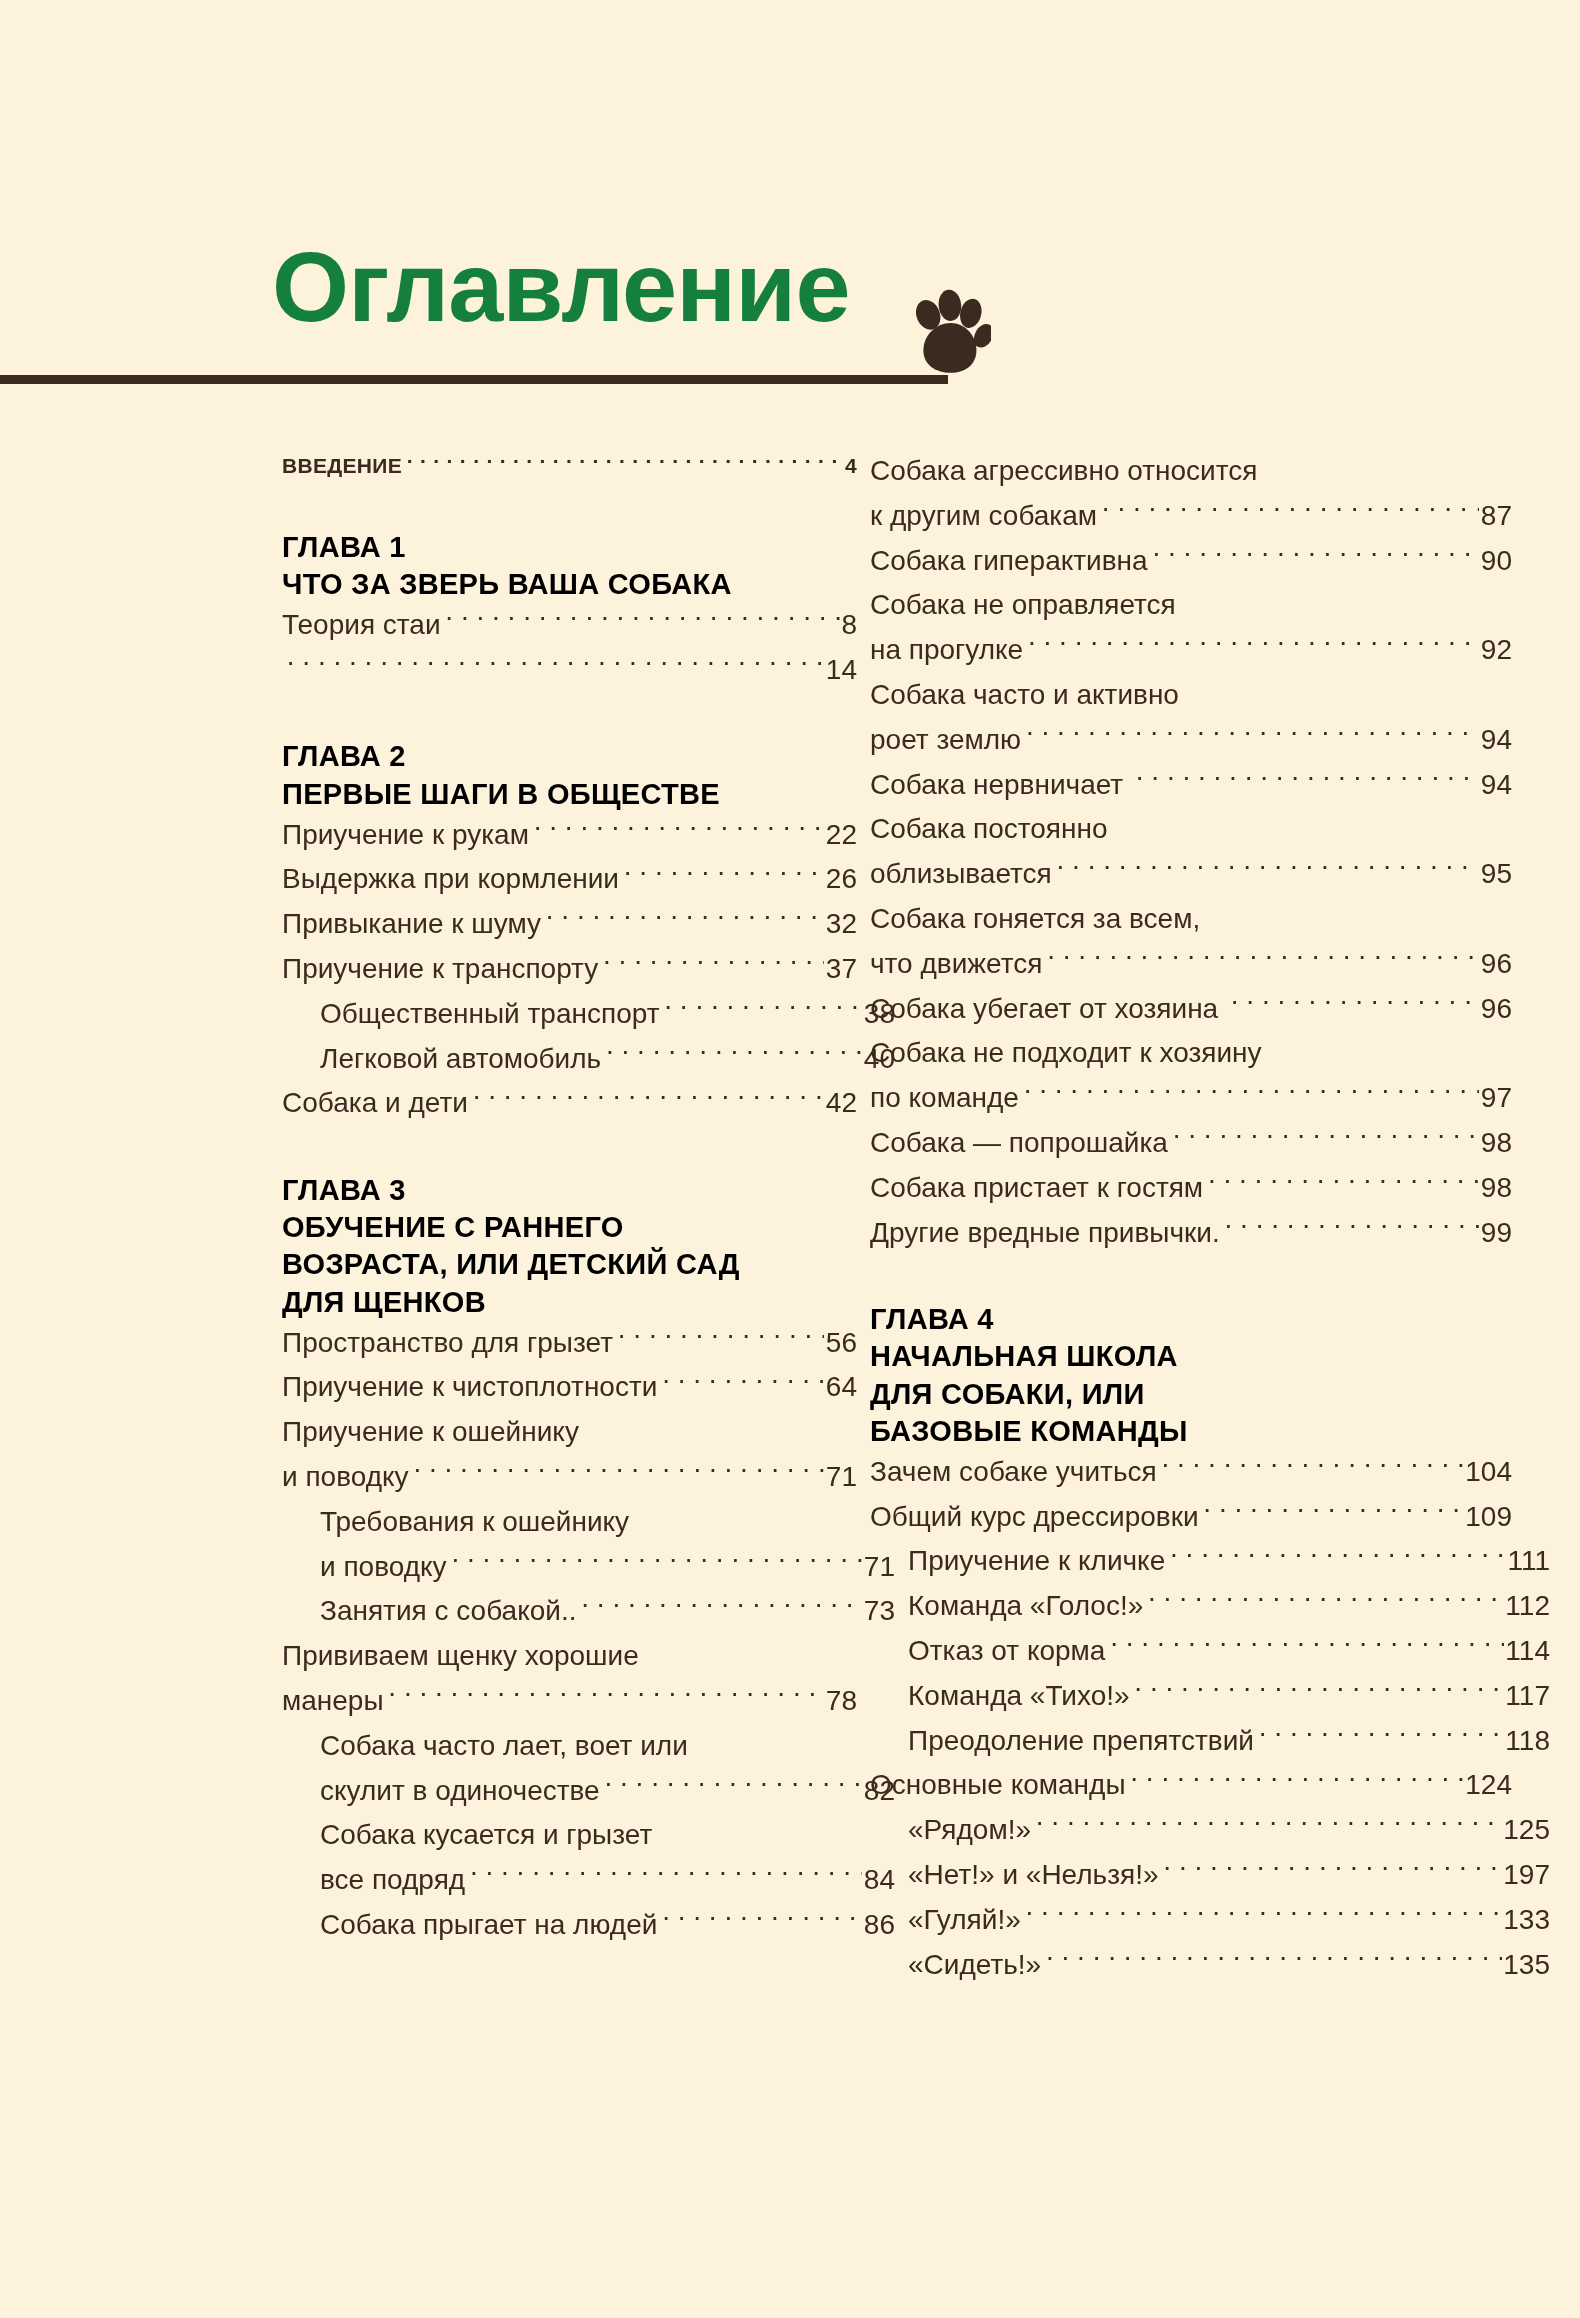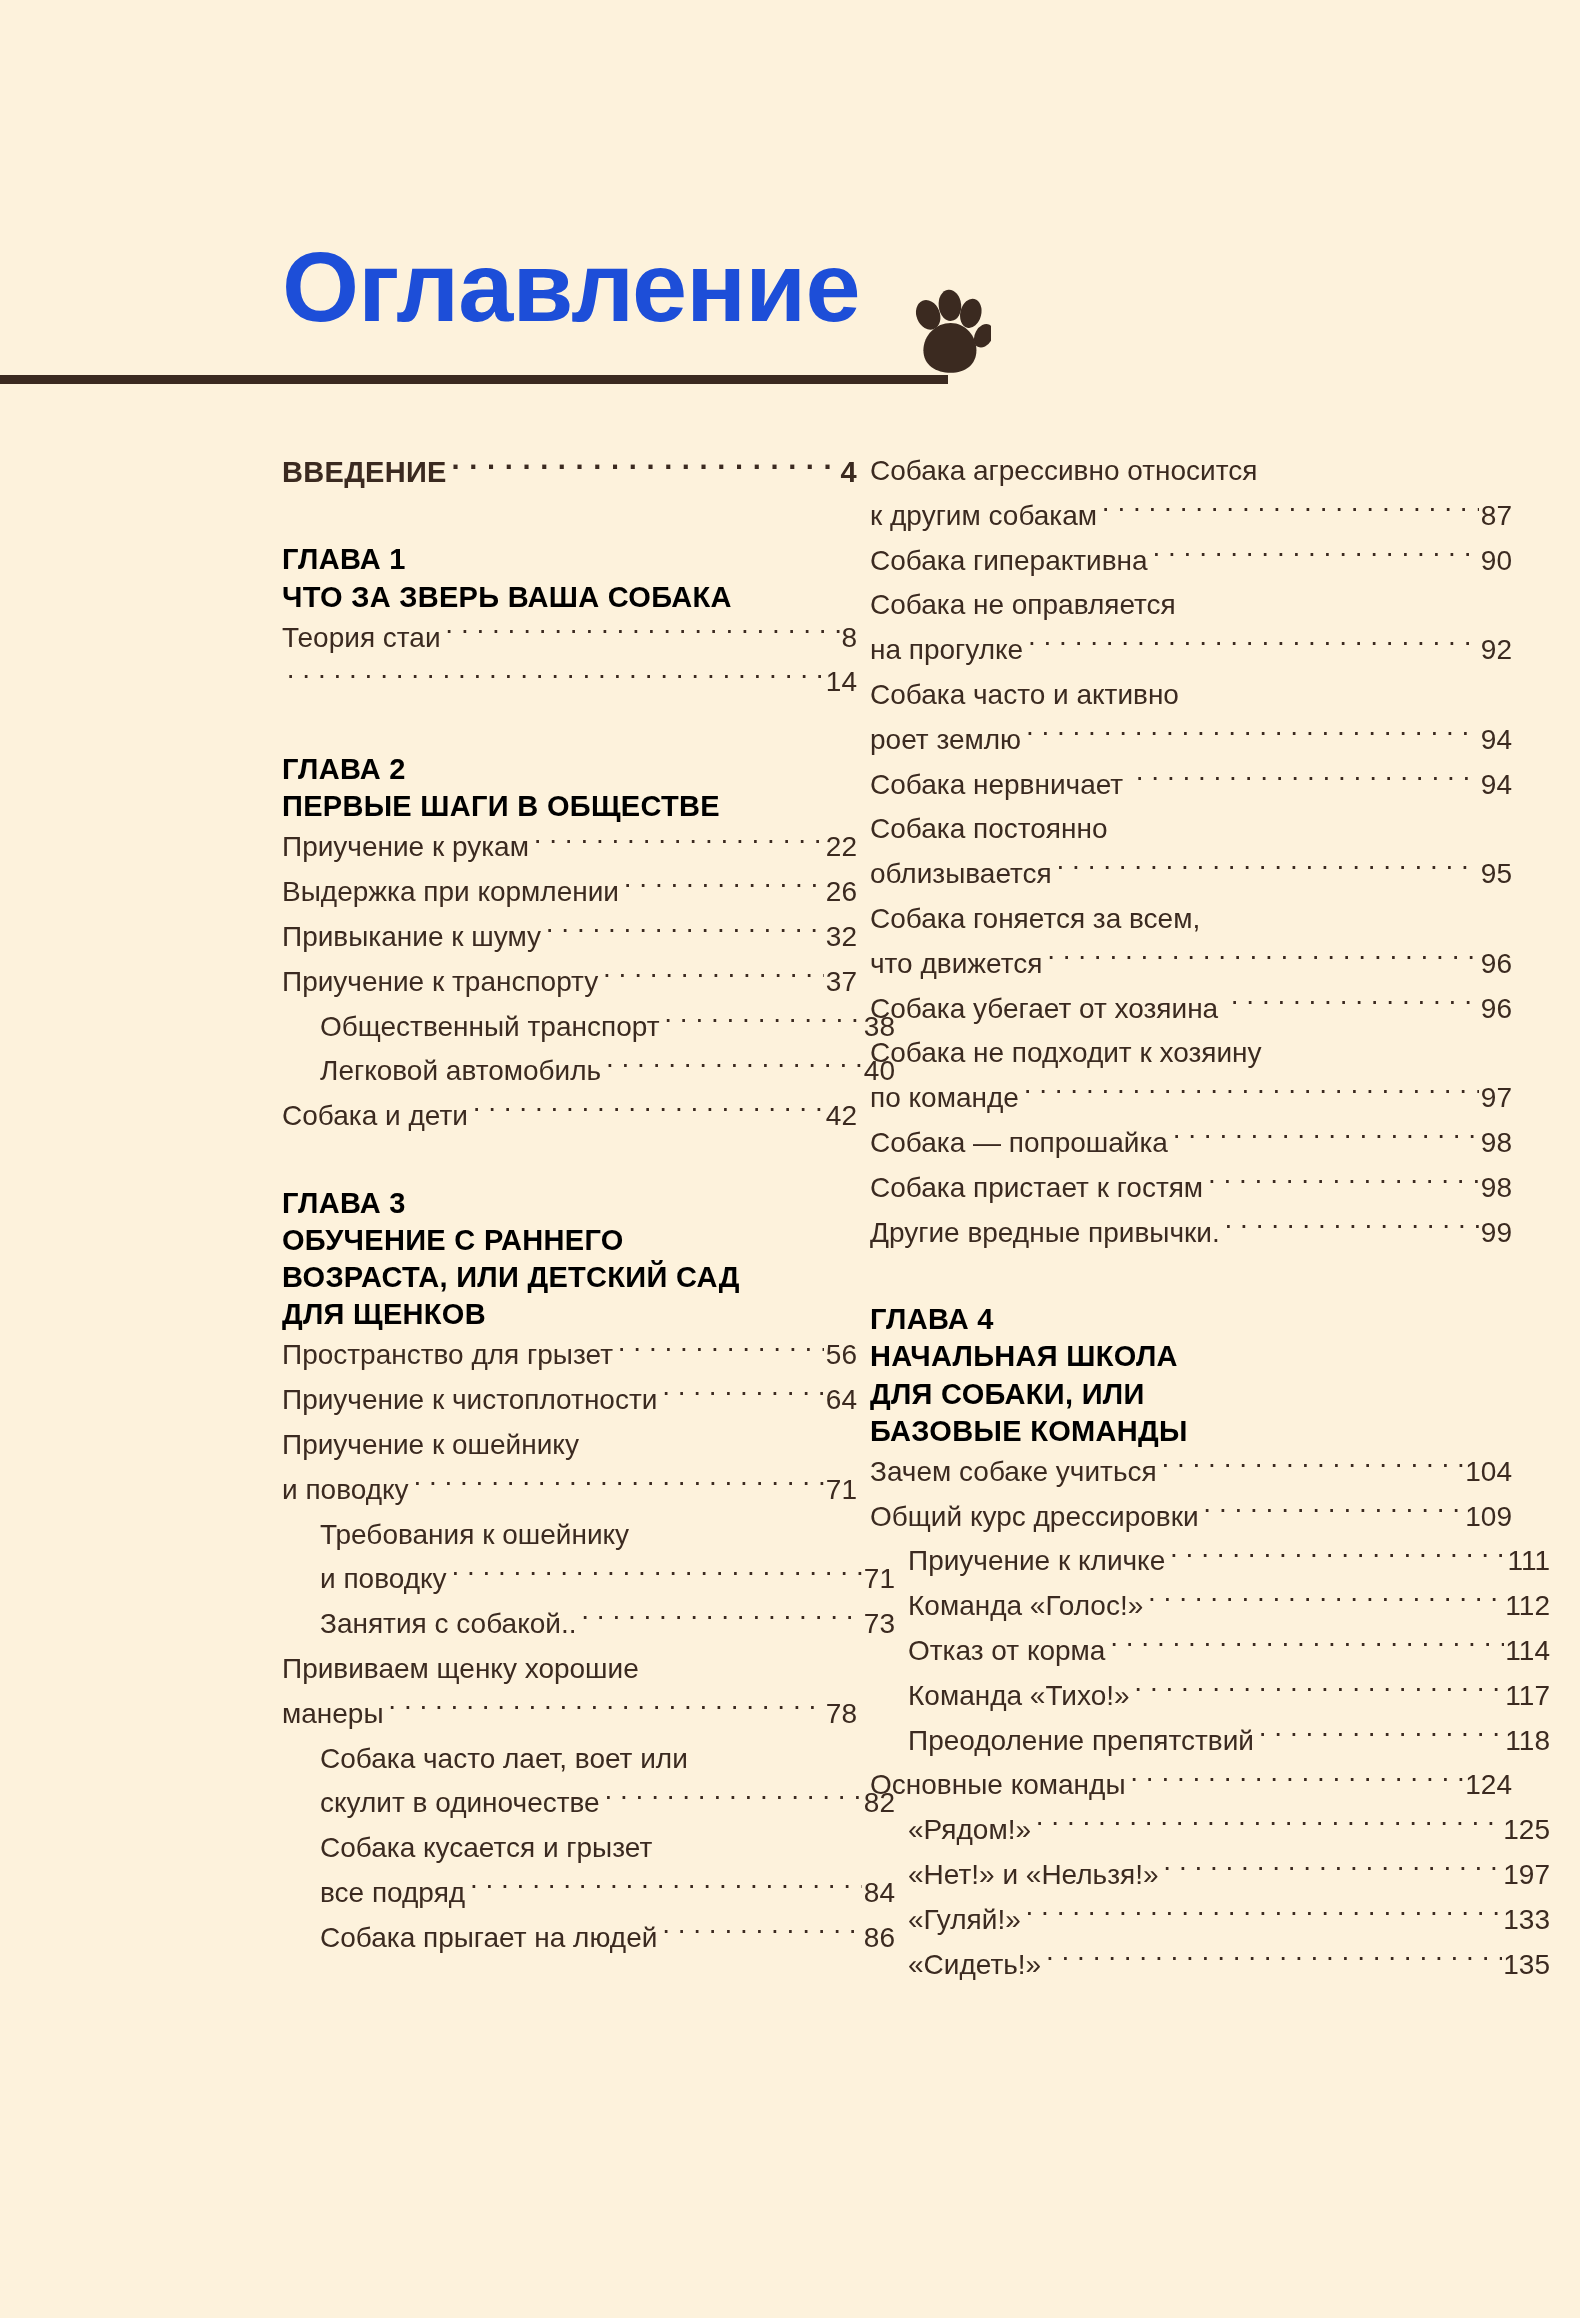--- a/index.html
+++ b/index.html
@@ -23,27 +23,27 @@
   .title-block {
     position: absolute;
     left: 0;
     top: 240px;
     width: 1581px;
     height: 152px;
   }
 
   .page-title {
     position: absolute;
-    left: 282px;
+    left: 272px;
     top: -3.2px;
     font-size: 99px;
     line-height: 1;
     font-weight: 700;
     letter-spacing: -0.8px;
-    color: #1d4ed8;
+    color: #15803d;
     white-space: nowrap;
   }
 
   .paw-icon {
     position: absolute;
     left: 904px;
     top: 46px;
     width: 87px;
     height: 90px;
   }
@@ -142,21 +142,21 @@
   }
 
   
   .entry.noleader .leader::before { content: ""; }
 
   .entry.indent-1 { padding-left: 38px; text-align: center; }
 
   
   .entry.bold {
     font-weight: 700;
-    font-size: 29px;
+    font-size: 21px;
     letter-spacing: 0.3px;
     text-transform: uppercase;
   }
 
   .entry.bold .leader::before {
     letter-spacing: 0.8px;
   }
 </style>
 </head>
 <body>

